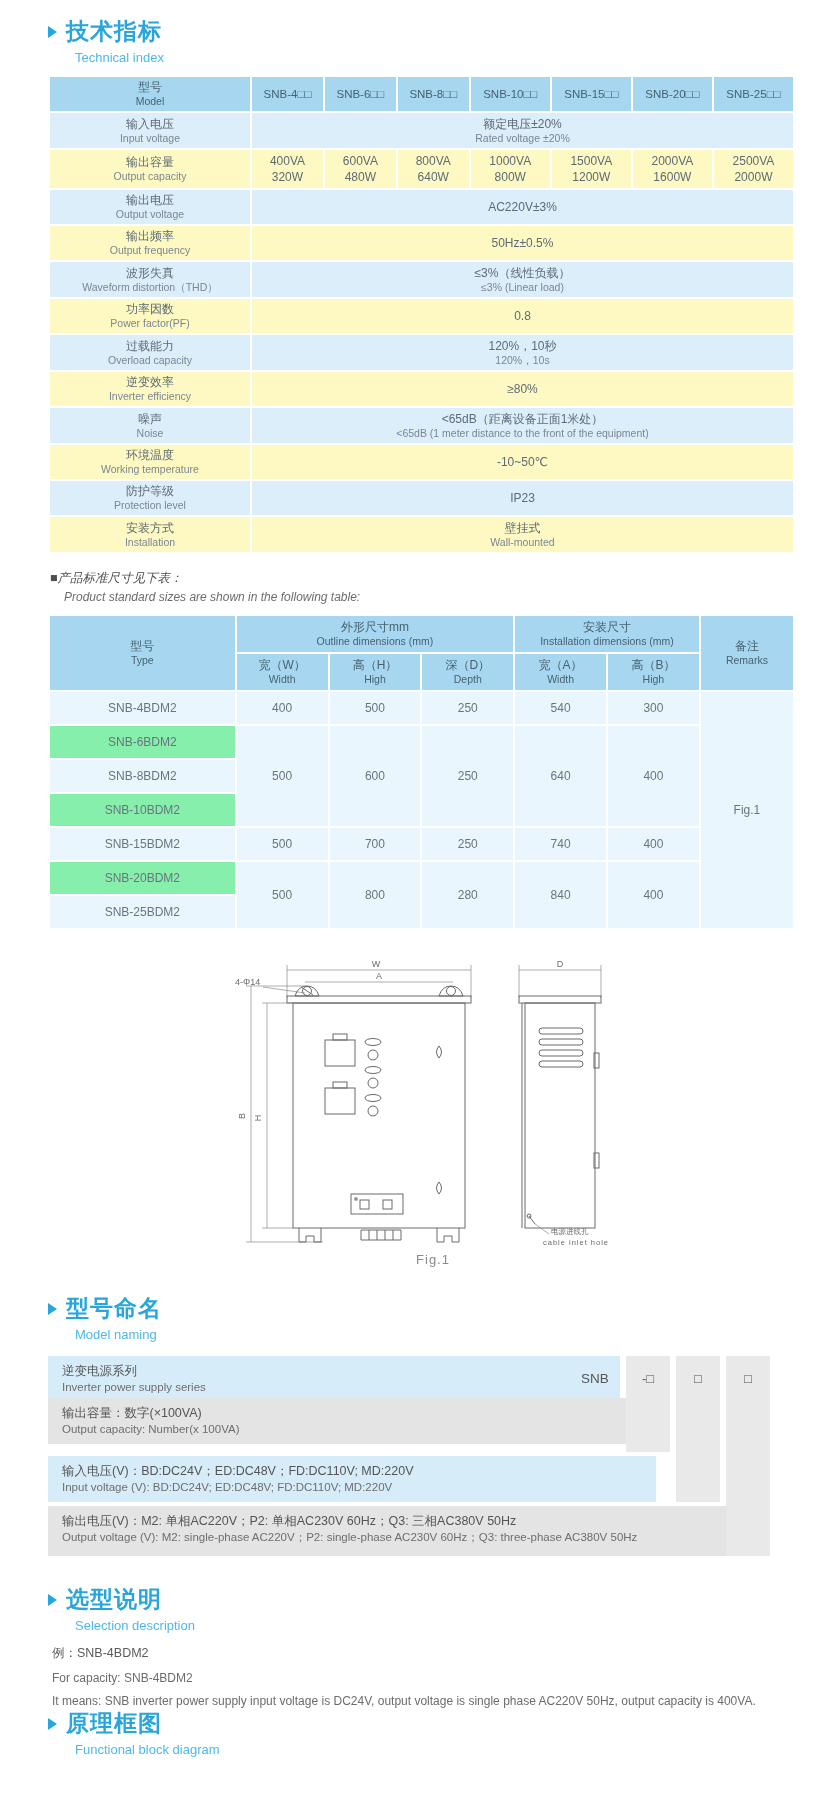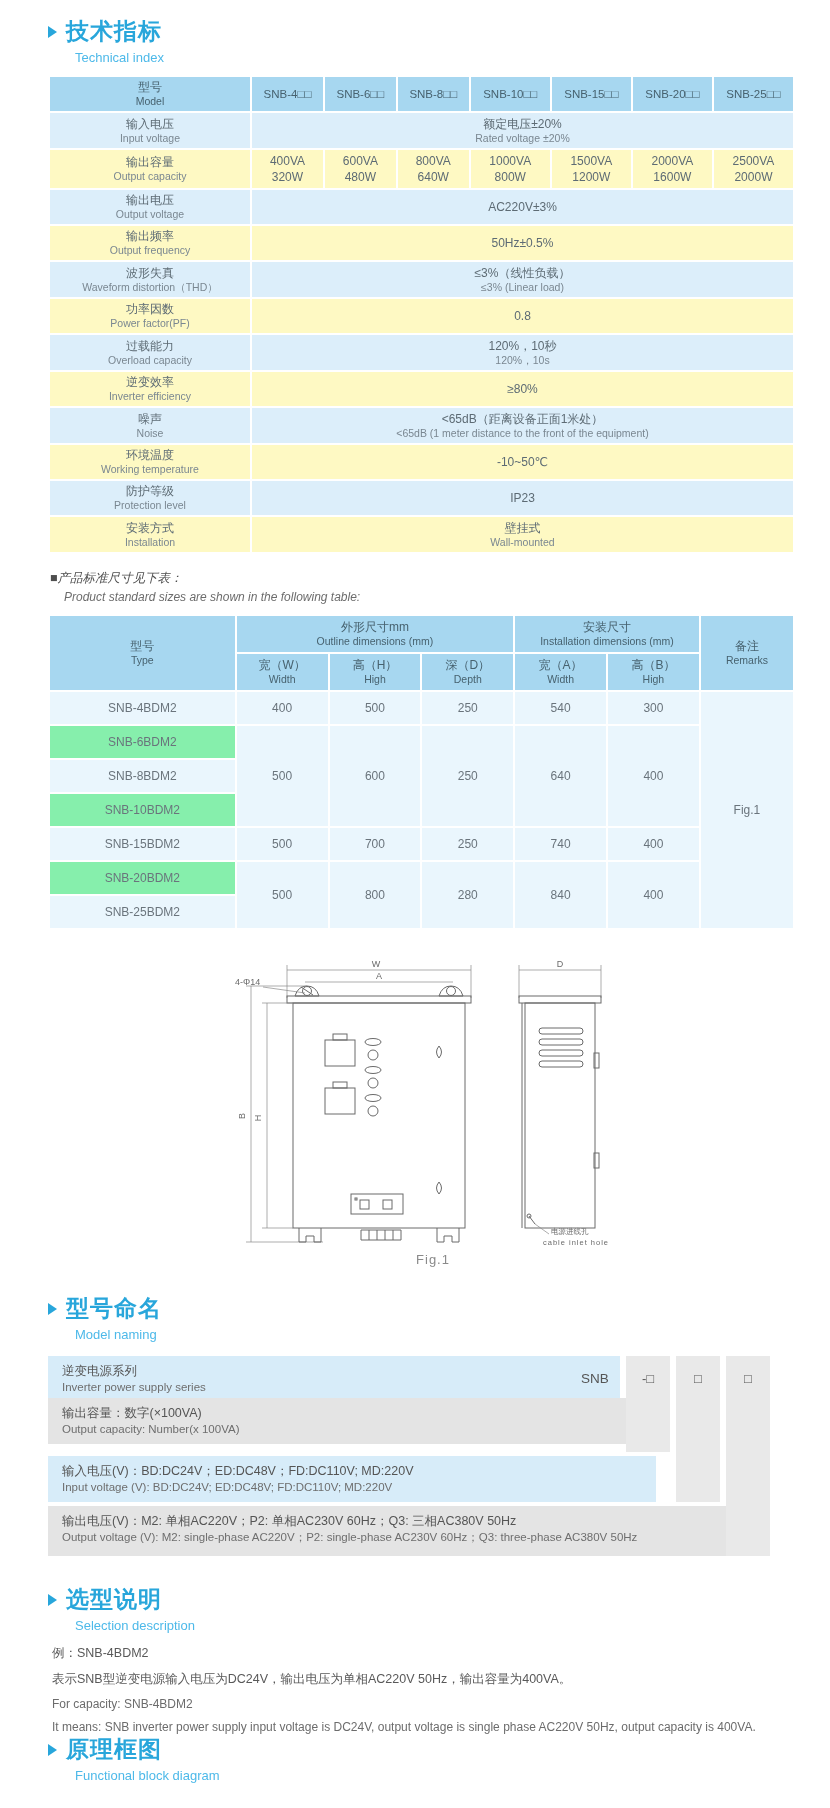--- a/index.html
+++ b/index.html
@@ -451,21 +451,20 @@
 
   <div style="margin-top:28px">
     <div class="sec-title">
       <span class="tri"></span>
       <span>选型说明</span>
     </div>
     <div class="sec-sub">Selection description</div>
   </div>
   <div class="sel-lines">
     <div>例：SNB-4BDM2</div>
-    <div>表示SNB型逆变电源输入电压为DC24V，输出电压为单相AC220V 50Hz，输出容量为400VA。</div>
     <div class="eng">For capacity: SNB-4BDM2</div>
     <div class="eng">It means: SNB inverter power supply input voltage is DC24V, output voltage is single phase AC220V 50Hz, output capacity is 400VA.</div>
   </div>
 
   <div style="">
     <div class="sec-title">
       <span class="tri"></span>
       <span>原理框图</span>
     </div>
     <div class="sec-sub">Functional block diagram</div>

